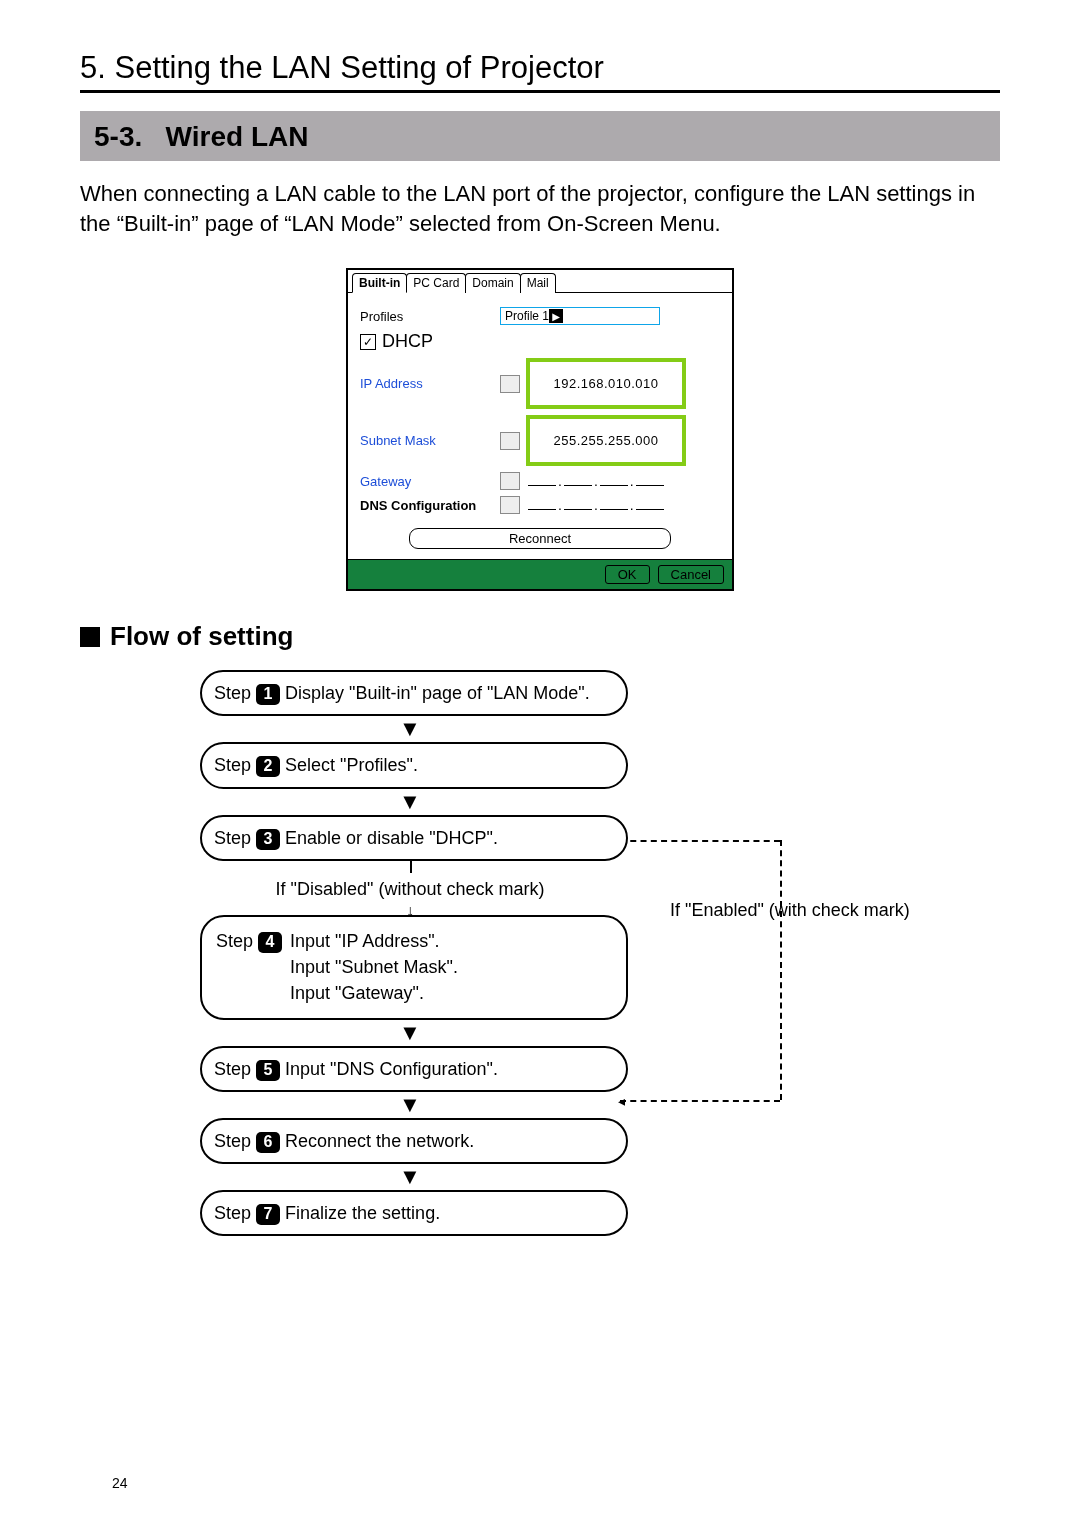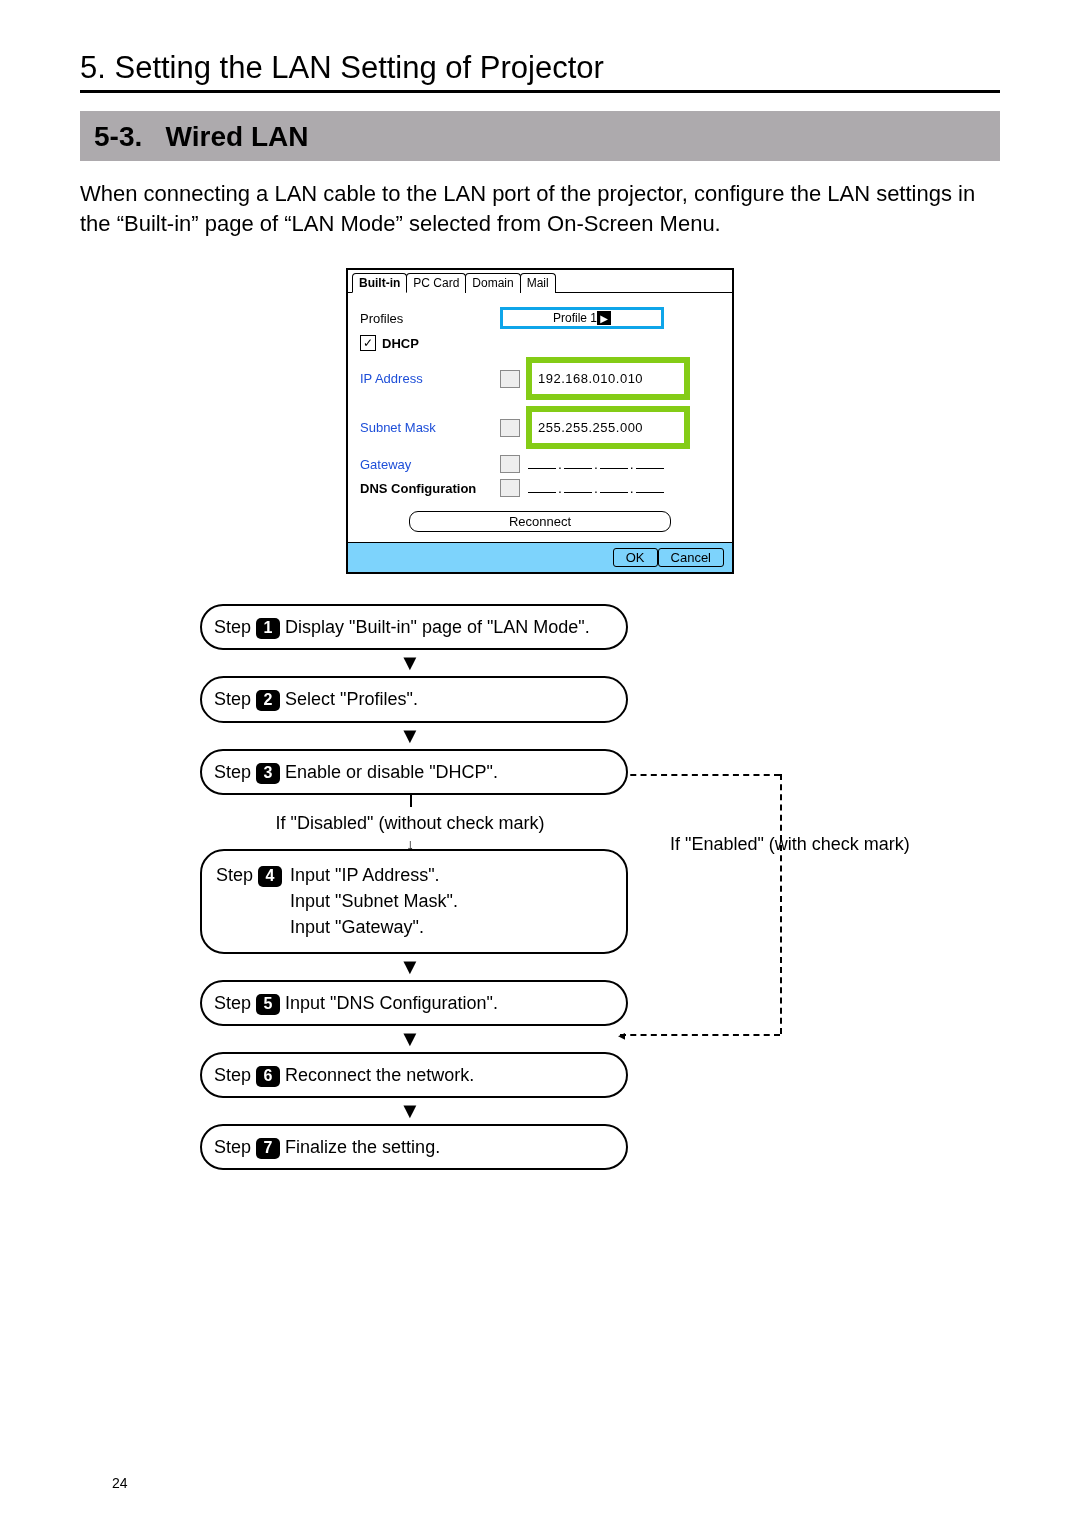--- a/index.html
+++ b/index.html
@@ -91,26 +91,26 @@
     z-index:2;
     border-bottom:1px solid #fff;
   }
   .dlg-body {
     padding: 8px 12px 4px 12px;
   }
   .row { display:flex; align-items:center; margin:6px 0; }
   .row .lab { flex:0 0 140px; font-size:13px; }
   .row .lab.disabled { color:#1d4ed8; }
   .sel {
-    border:3px solid #0ea5e9;
+    border:1px solid #0ea5e9;
     padding:1px 4px;
     width:150px;
     display:flex;
     align-items:center;
-    justify-content:center;
+    justify-content:flex-start;
     font-size:12px;
   }
   .sel .arrow {
     background:#000; color:#fff;
     width:14px; height:14px;
     display:inline-flex;
     align-items:center;justify-content:center;
     font-size:10px;
   }
   .chk-row { display:flex; align-items:center; margin:6px 0; }
@@ -123,23 +123,24 @@
     margin-right:6px;
   }
   .kbd-btn {
     width:18px; height:16px;
     border:1px solid #8a8a8a;
     background:#eee;
     margin-right:6px;
     display:inline-block;
   }
   .ip-box {
-    border:6px solid #84cc16;
-    padding:8px 6px;
+    border:4px solid #84cc16;
+    padding:14px 6px;
     min-width:140px;
+    text-align:center;
     font-family: inherit;
     font-size:13px;
     letter-spacing:0.5px;
   }
   .ip-empty {
     border:none;
     border-bottom:1px solid #000;
     width:28px;
     display:inline-block;
     text-align:center;
@@ -155,22 +156,22 @@
     width:260px;
     text-align:center;
     font-size:13px;
     border-radius:9px;
   }
   .dlg-footer {
     border-top:1px solid #000;
     padding:5px 8px;
     display:flex;
     justify-content:flex-end;
-    gap:0;
-    background:#7dd3fc;
+    gap:8px;
+    background:#15803d;
   }
   .small-btn {
     border:1px solid #000;
     padding:1px 12px;
     font-size:13px;
     border-radius:3px;
   }
   
   .flow-head {
     font-size:26px;
@@ -273,21 +274,21 @@
       <div class="dlg-body">
         <div class="row">
           <span class="lab">Profiles</span>
           <span class="sel">
             <span>Profile 1</span>
             <span class="arrow">▶</span>
           </span>
         </div>
         <div class="chk-row">
           <span class="chk-box">✓</span>
-          <span style="font-weight:bold;font-size:13px">DHCP</span>
+          <span style="font-weight:normal;font-size:18px">DHCP</span>
         </div>
         <div class="row">
           <span class="lab disabled">IP Address</span>
           <span class="kbd-btn"></span>
           <span class="ip-box">192.168.010.010</span>
         </div>
         <div class="row">
           <span class="lab disabled">Subnet Mask</span>
           <span class="kbd-btn"></span>
           <span class="ip-box">255.255.255.000</span>
@@ -310,20 +311,24 @@
           <div class="long-btn">Reconnect</div>
         </div>
       </div>
       <div class="dlg-footer">
         <div class="small-btn">OK</div>
         <div class="small-btn">Cancel</div>
       </div>
     </div>
   </div>
 
+  <div class="flow-head">
+    <span class="blk"></span>
+    <span>Flow of setting</span>
+  </div>
 
   <div class="flow">
 
     <div class="branch" style="left:420px; top:170px; width:160px; height:0; border-bottom:none;border-left:none;border-right:none;"></div>
     <div class="branch" style="left:580px; top:170px; width:0; height:260px; border-top:none;border-bottom:none;border-right:none;"></div>
     <div class="branch" style="left:420px; top:430px; width:160px; height:0; border-bottom:none;border-left:none;border-right:none;"></div>
 
     <div style="position:absolute;left:418px;top:163px;font-size:14px;">▸</div>
     <div style="position:absolute;left:418px;top:423px;font-size:14px;">◂</div>
     <div class="branch-label" style="left:470px; top:230px;">If "Enabled" (with check mark)</div>

